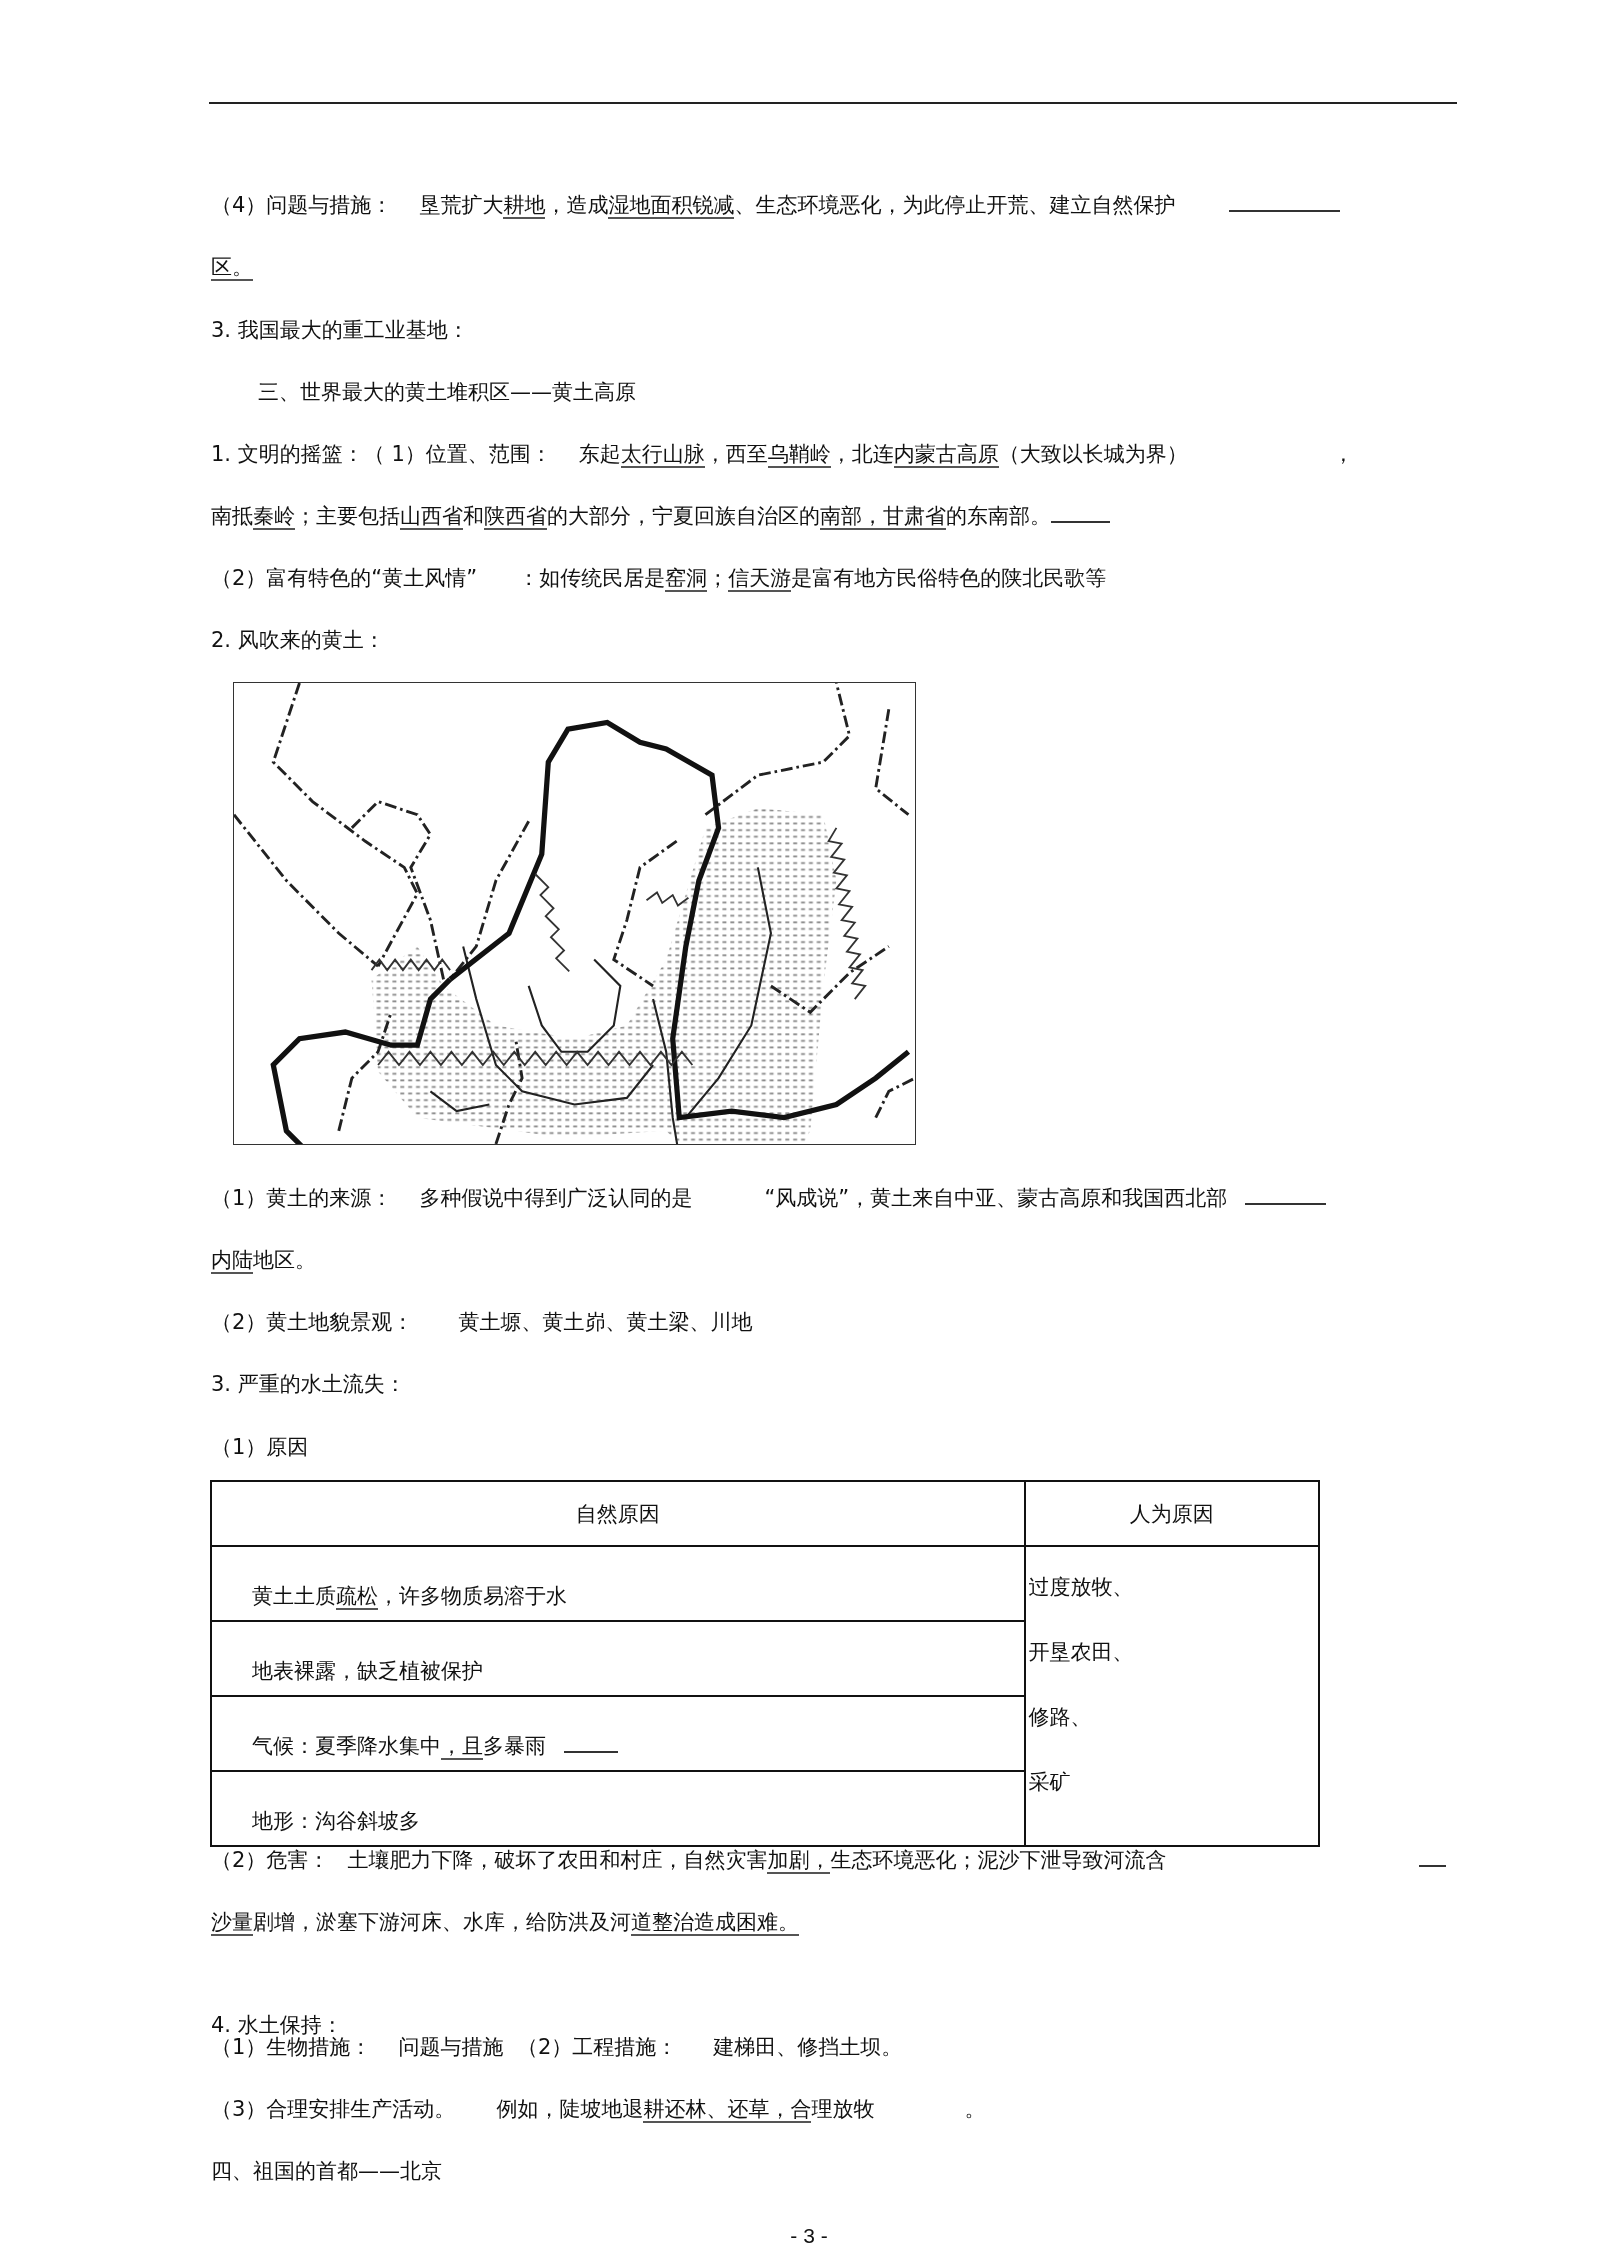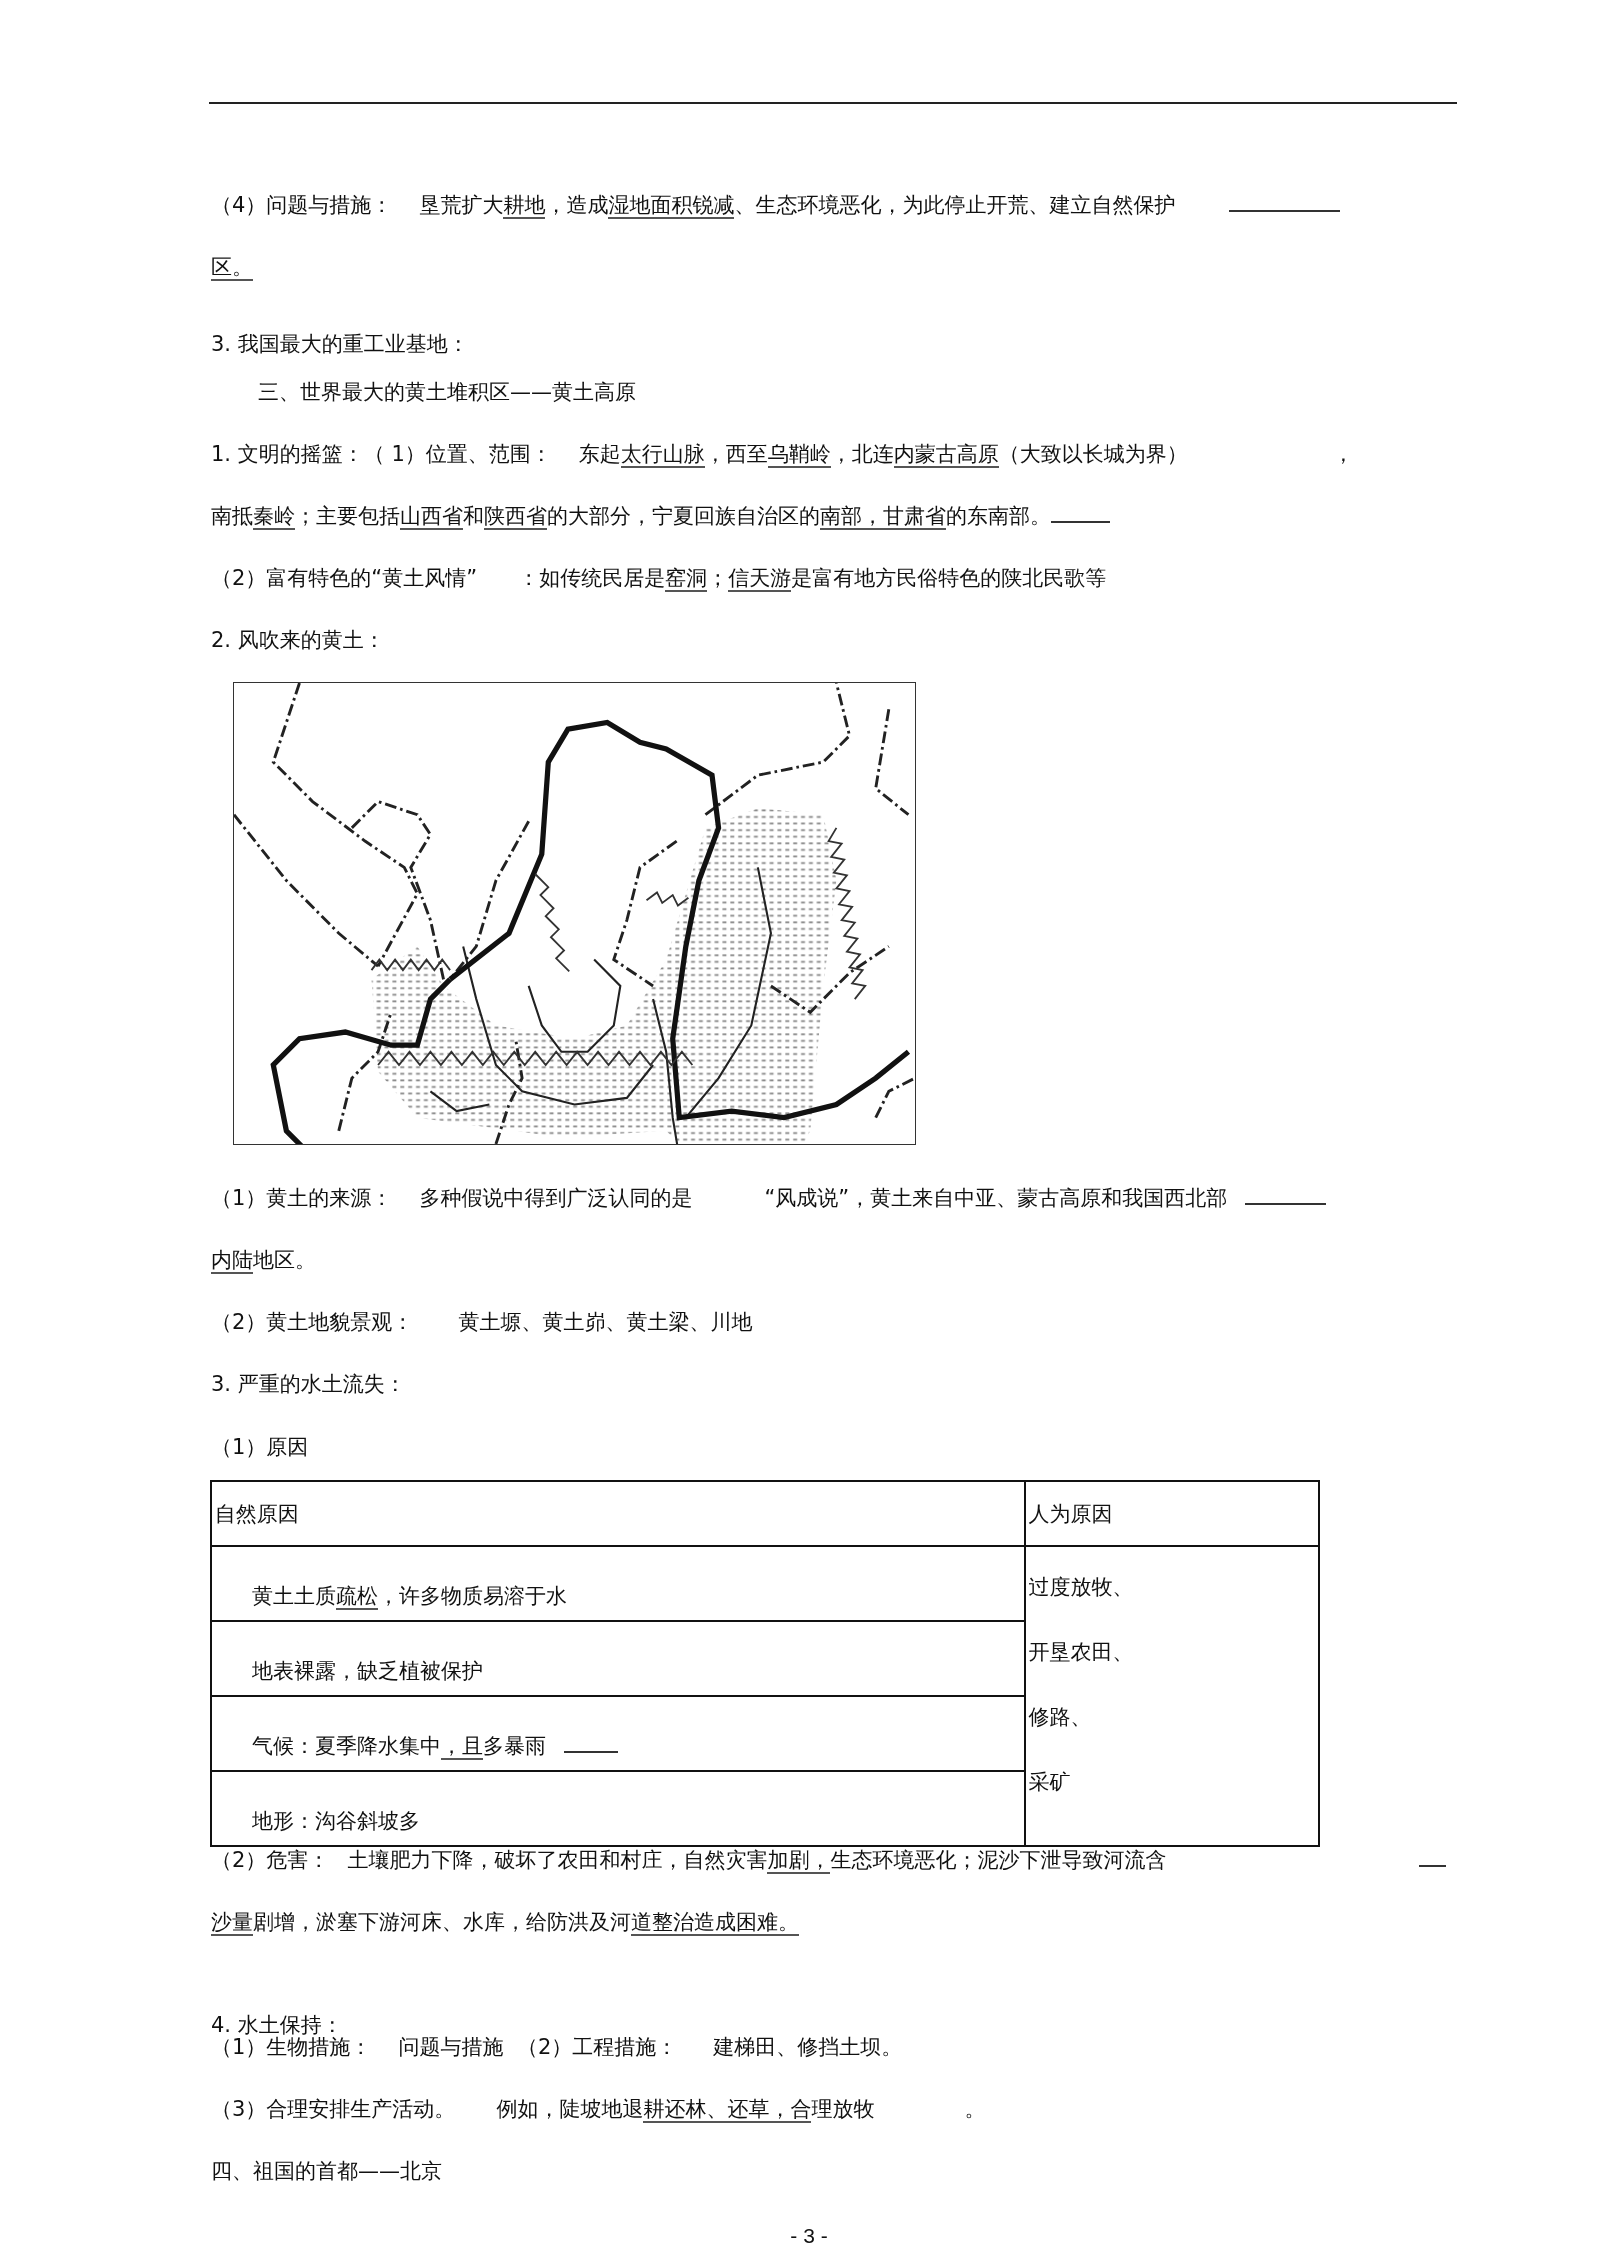--- a/index.html
+++ b/index.html
@@ -9,41 +9,41 @@
   .line { position: absolute; left: 211px; font-size: 21px; line-height: 27px; white-space: nowrap; }
   .u { display: inline-block; border-bottom: 2.3px solid #555; line-height: 24.4px; }
   .blank { display: inline-block; border-bottom: 2.3px solid #333; height: 18px; vertical-align: baseline; }
   .gap { display: inline-block; }
   .map { position: absolute; left: 233px; top: 682px; width: 681px; height: 461px;
          border: 1.8px solid #333; background: #fff; overflow: hidden; }
   .map svg { width: 100%; height: 100%; display: block; }
   table.reasons { position: absolute; left: 210px; top: 1480px; width: 1110px;
                   border-collapse: collapse; font-size: 21px; }
   table.reasons td, table.reasons th { border: 2.7px solid #111; padding: 0 2.7px; font-weight: normal; }
-  table.reasons th { height: 63px; text-align: left; vertical-align: middle; }
+  table.reasons th { height: 63px; text-align: center; vertical-align: middle; }
   table.reasons td.nat { height: 63px; vertical-align: bottom; padding-bottom: 10px; width: 769px; padding-left: 40px; }
   table.reasons td.hum { vertical-align: top; border-bottom: 2.7px solid #111; border-radius: 25px; }
   .hum-item { height: 65px; display: flex; align-items: flex-end; }
   .hum-item:first-child { height: 54px; }
   .pageno { position: absolute; left: 0; width: 100%; top: 2224px; text-align: center;
             font-family: "Liberation Sans", sans-serif; font-size: 21px; }
 </style>
 </head>
 <body>
 
 <div class="rule"></div>
 
 <div class="line" style="top:192px;">
   <span>（4）问题与措施：</span><span class="gap" style="width:27px"></span><span>垦荒扩大</span><span class="u">耕地</span><span>，造成</span><span class="u">湿地面积锐减</span><span>、生态环境恶化，为此停止开荒、建立自然保护</span><span class="gap" style="width:54px"></span><span class="blank" style="width:111px"></span>
 </div>
 <div class="line" style="top:254px;">
   <span class="u">区。</span>
 </div>
 
-<div class="line" style="top:331px;">
+<div class="line" style="top:317px;">
   <span>3. 我国最大的重工业基地：</span>
 </div>
 
 <div class="line" style="left:258px; top:379px;">
   <span>三、世界最大的黄土堆积区——黄土高原</span>
 </div>
 
 <div class="line" style="top:441px;">
   <span>1. 文明的摇篮：（  1）位置、范围：</span><span class="gap" style="width:27px"></span><span>东起</span><span class="u">太行山脉</span><span>，西至</span><span class="u">乌鞘岭</span><span>，北连</span><span class="u">内蒙古高原</span><span>（大致以长城为界）</span><span class="gap" style="width:145px"></span><span>，</span>
 </div>

